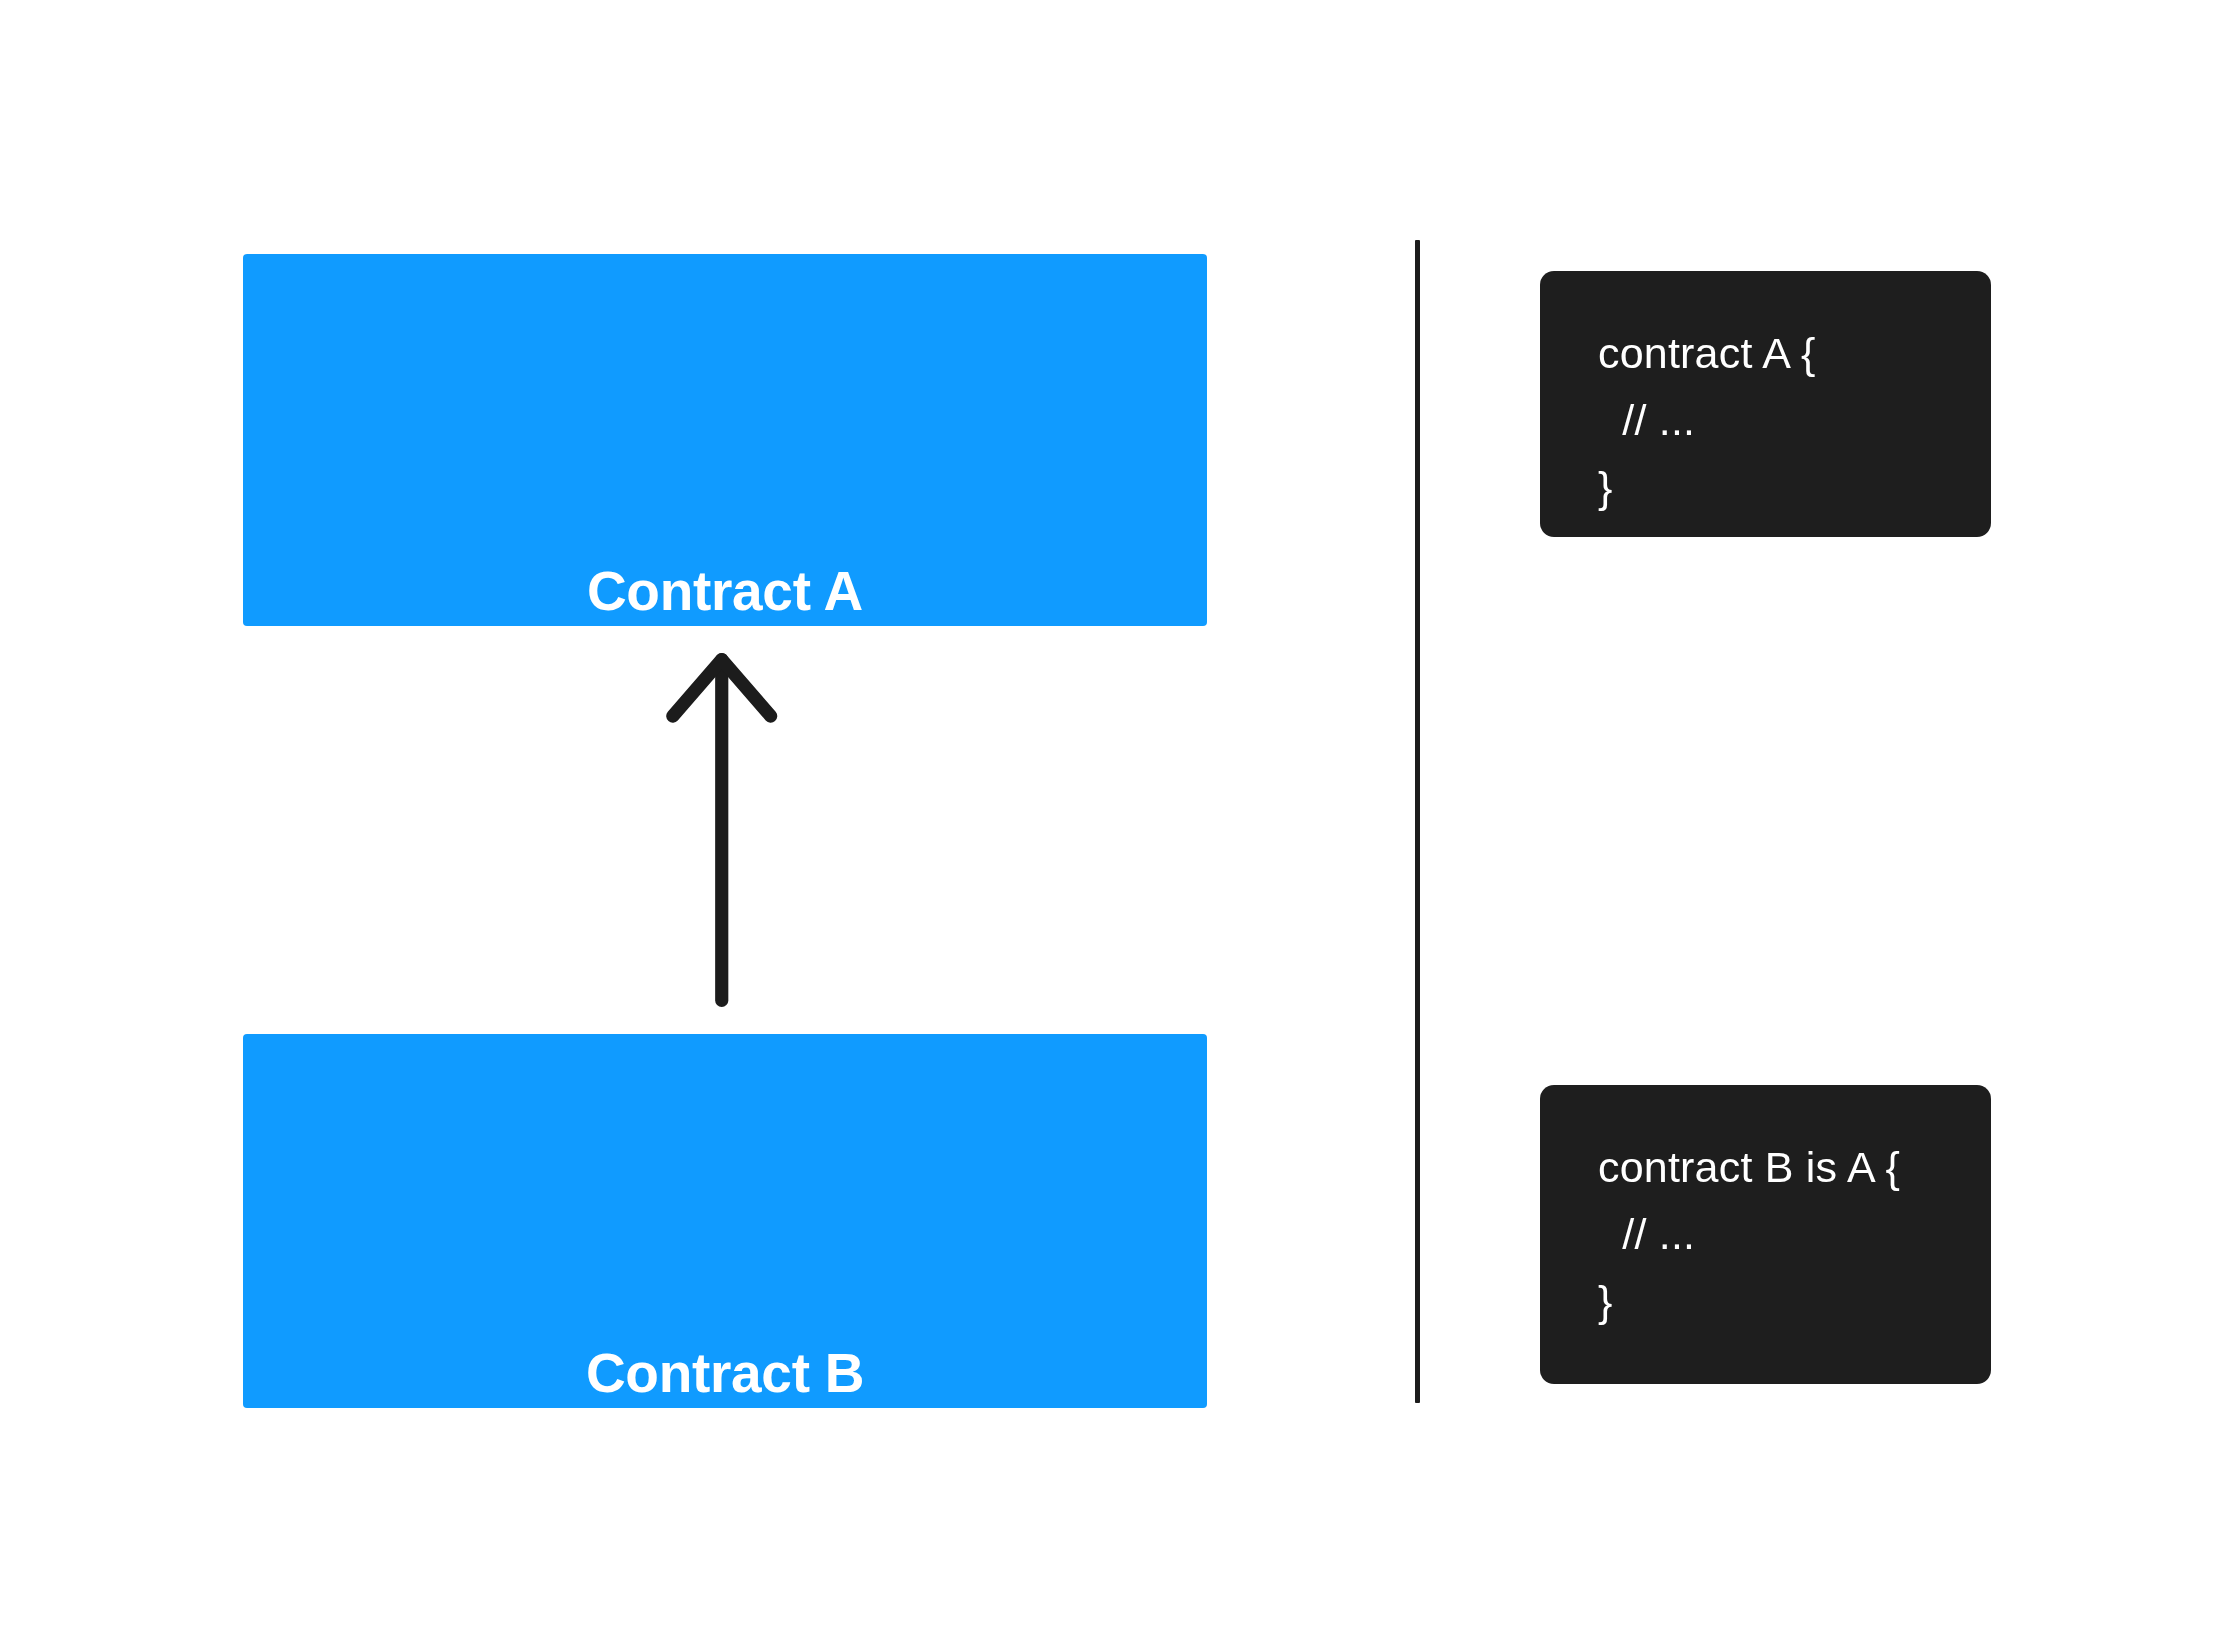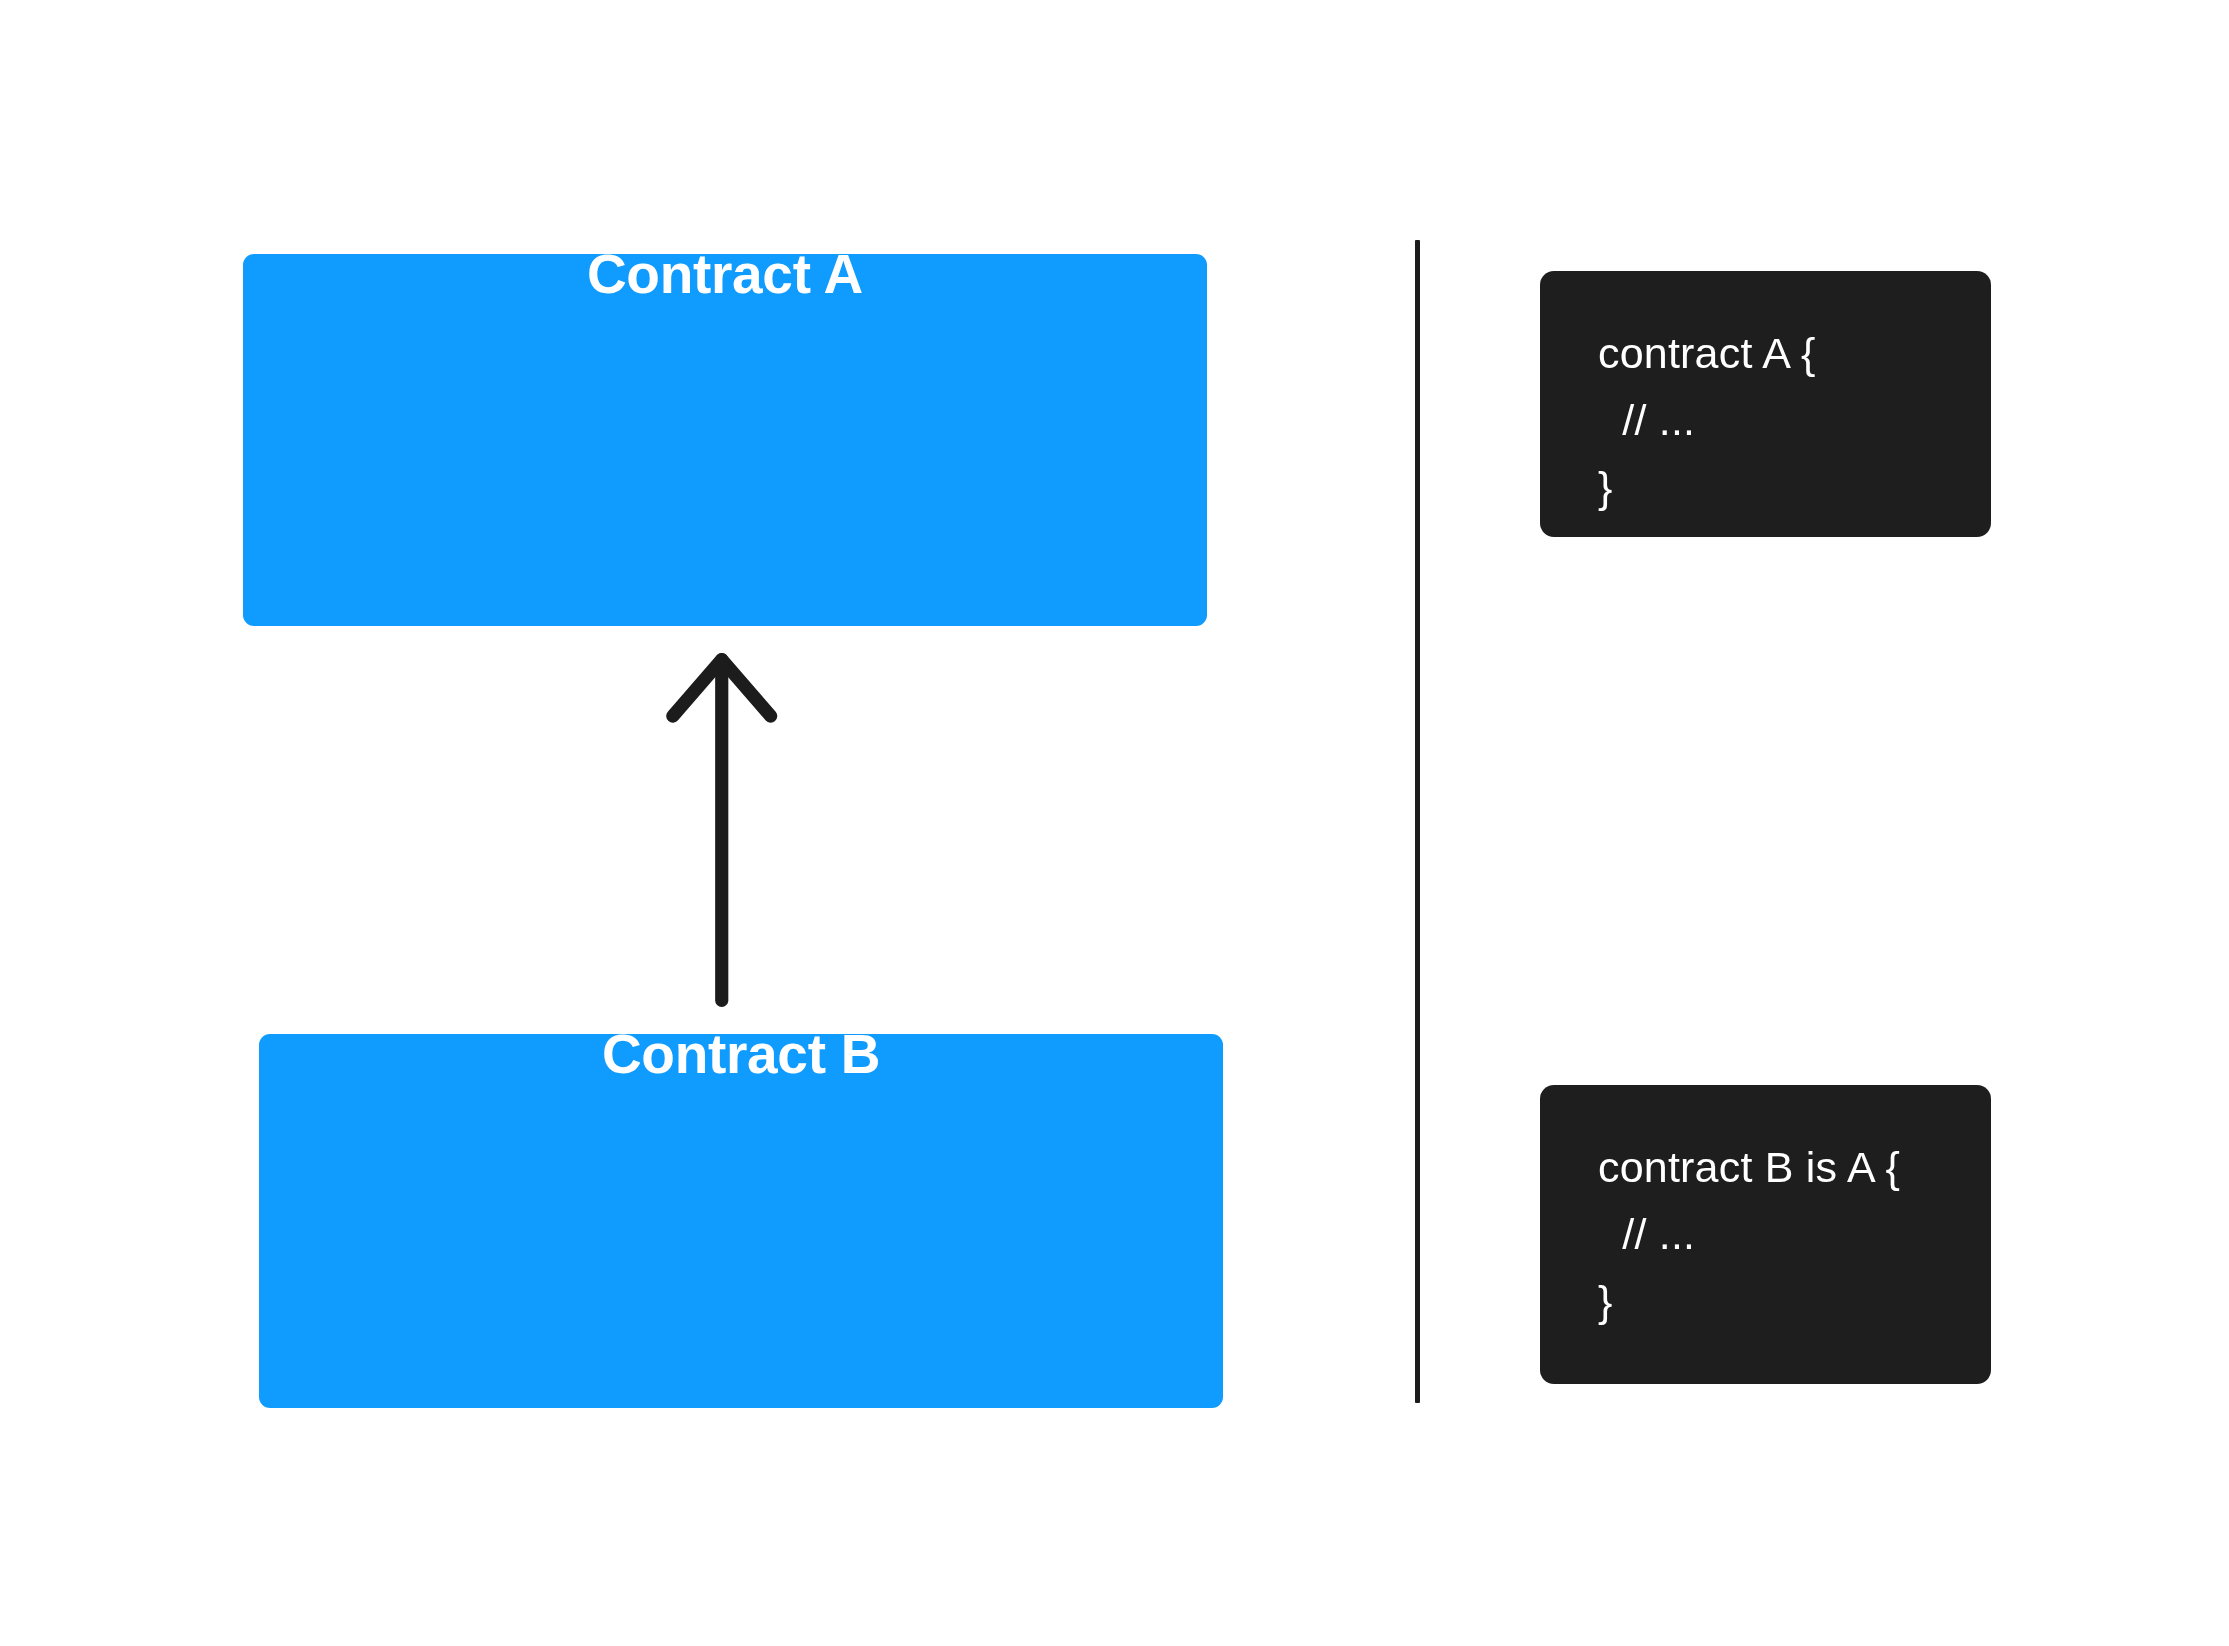--- a/index.html
+++ b/index.html
@@ -19,29 +19,29 @@
     background: #ffffff;
     overflow: hidden;
   }
 
   
 
   .node-box {
     position: absolute;
     left: 243px;
     width: 964px;
-    border-radius: 11px;
+    border-radius: 4px;
     background: #109bff;
     display: flex;
-    align-items: flex-start;
+    align-items: flex-end;
     justify-content: center;
     box-sizing: border-box;
   }
   #node-contract-a { top: 254px;  height: 372px; }
-  #node-contract-b { top: 1034px; height: 374px; margin-left: 16px; }
+  #node-contract-b { top: 1034px; height: 374px; }
 
   .node-label {
     color: #ffffff;
     font-size: 55px;
     font-weight: 700;
     letter-spacing: -0.3px;
     line-height: 1;
     position: relative;
     top: -7.5px;
     white-space: nowrap;

